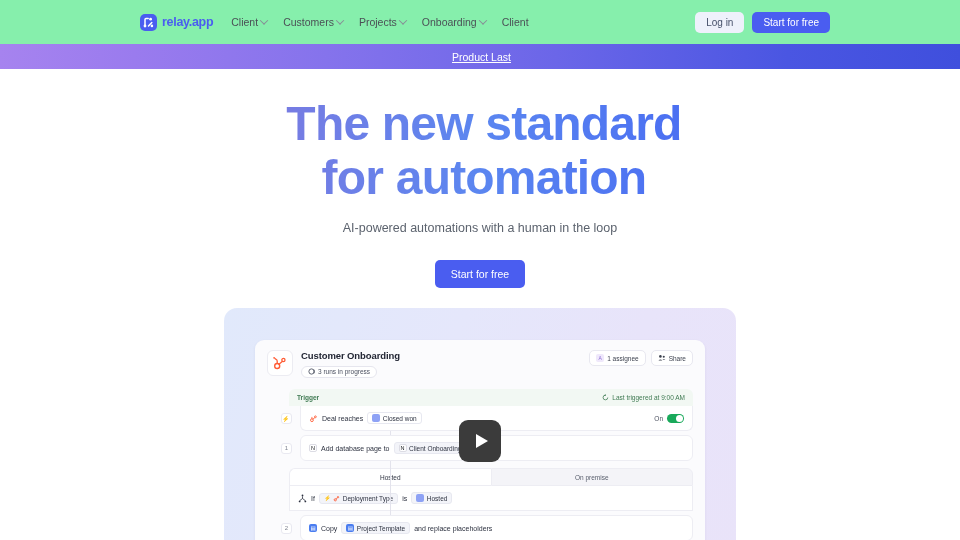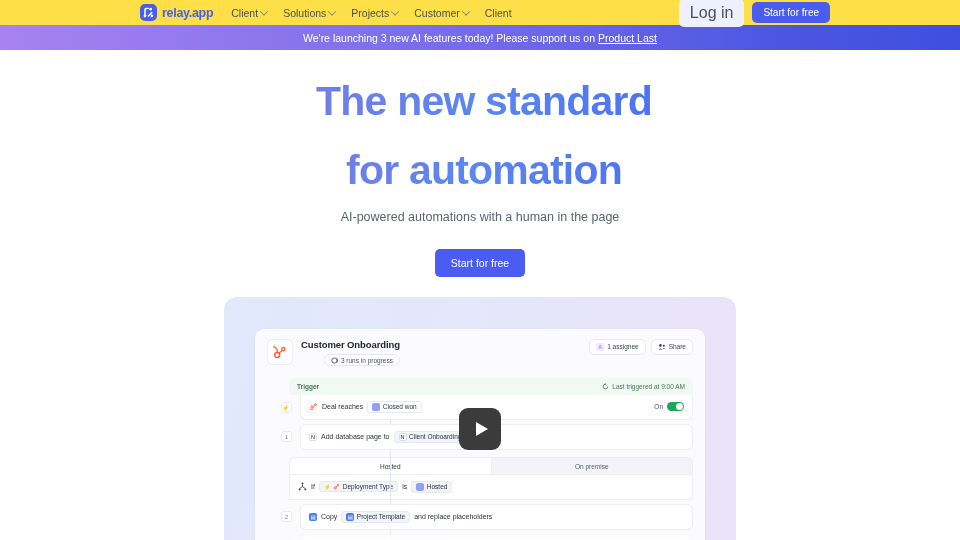--- a/index.html
+++ b/index.html
@@ -6,25 +6,25 @@
   html, body {
     width: 960px; height: 540px;
     overflow: hidden;
     background: #ffffff;
     font-family: "Liberation Sans", sans-serif;
     -webkit-font-smoothing: antialiased;
   }
 
   
   .navbar {
-    height: 25px;
+    height: 44px;
     display: flex;
     align-items: center;
     padding: 0 0 0 0;
-    background: #fde047;
+    background: #86efac;
     position: relative;
   }
   .nav-inner {
     width: 100%;
     display: flex;
     align-items: center;
     padding: 0 130px 0 140px;
   }
   .brand {
     display: flex;
@@ -63,21 +63,21 @@
     border-bottom: 1.2px solid #878d95;
     transform: rotate(45deg) translate(-1px,-1px);
   }
   .nav-right {
     margin-left: auto;
     display: flex;
     align-items: center;
     gap: 8px;
   }
   .btn-login {
-    font-size: 16px;
+    font-size: 10px;
     color: #46506a;
     background: #eef1fb;
     border: none;
     border-radius: 5px;
     padding: 5px 11px;
     cursor: pointer;
     font-family: inherit;
   }
   .btn-primary-sm {
     font-size: 10px;
@@ -107,32 +107,32 @@
     margin-left: 3px;
     cursor: pointer;
   }
 
   
   .hero {
     text-align: center;
     padding-top: 28px;
   }
   .hero h1 {
-    font-size: 41px;
+    font-size: 48px;
     line-height: 1.13;
     font-weight: bold;
     letter-spacing: -0.8px;
     background: linear-gradient(95deg, #8c73d4 0%, #7b7ae0 26%, #5b86f0 50%, #4a6ef2 72%, #4a5df0 100%);
     -webkit-background-clip: text;
     background-clip: text;
     color: transparent;
     padding-left: 8px;
     -webkit-text-fill-color: transparent;
   }
-  .hero h1 .line2 { display:block;margin-top:23px; }
+  .hero h1 .line2 { display:block; }
   .hero-sub {
     margin-top: 16px;
     font-size: 12.5px;
     color: #5c636e;
   }
   .hero-cta {
     margin-top: 25px;
     display: inline-block;
     font-size: 10.5px;
     color: #ffffff;
@@ -167,21 +167,21 @@
   }
   .app-head { display: flex; align-items: flex-start; }
   .app-icon {
     width: 26px; height: 26px;
     background: #ffffff;
     border: 1px solid #ececf2;
     border-radius: 6px;
     display: flex; align-items: center; justify-content: center;
     flex: none;
   }
-  .app-titles { margin-left: 8px; text-align: right; }
+  .app-titles { margin-left: 8px; }
   .app-title {
     font-size: 9.5px;
     font-weight: bold;
     color: #222634;
     letter-spacing: -0.1px;
   }
   .runs-pill {
     margin-top: 4px;
     display: inline-flex;
     align-items: center;
@@ -361,54 +361,53 @@
       </span>
       <span class="brand-name">relay.app</span>
     </div>
 
     <div class="nav-links">
       <span class="nav-link">
         <span>Client</span>
         <i class="chev"></i>
       </span>
       <span class="nav-link">
-        <span>Solutions</span>
+        <span>Customers</span>
         <i class="chev"></i>
       </span>
       <span class="nav-link">
         <span>Projects</span>
         <i class="chev"></i>
       </span>
       <span class="nav-link">
-        <span>Customer</span>
+        <span>Onboarding</span>
         <i class="chev"></i>
       </span>
       <span class="nav-link">
         <span>Client</span>
       </span>
     </div>
 
     <div class="nav-right">
       <button class="btn-login">Log in</button>
       <button class="btn-primary-sm">Start for free</button>
     </div>
   </div>
 </div>
 
 <div class="banner">
-  <span>We're launching 3 new AI features today! Please support us on</span>
   <a>Product Last</a>
 </div>
 
 <div class="hero">
   <h1>
     <span>The new standard</span>
     <span class="line2">for automation</span>
   </h1>
-  <div class="hero-sub">AI-powered automations with a human in the page</div>
+  <div class="hero-sub">AI-powered automations with a human in the loop</div>
   <button class="hero-cta">Start for free</button>
 </div>
 
 <div class="showcase-wrap">
 
   <div class="play-btn">
     <span class="play-tri"></span>
   </div>
 
   <div class="app-card">

